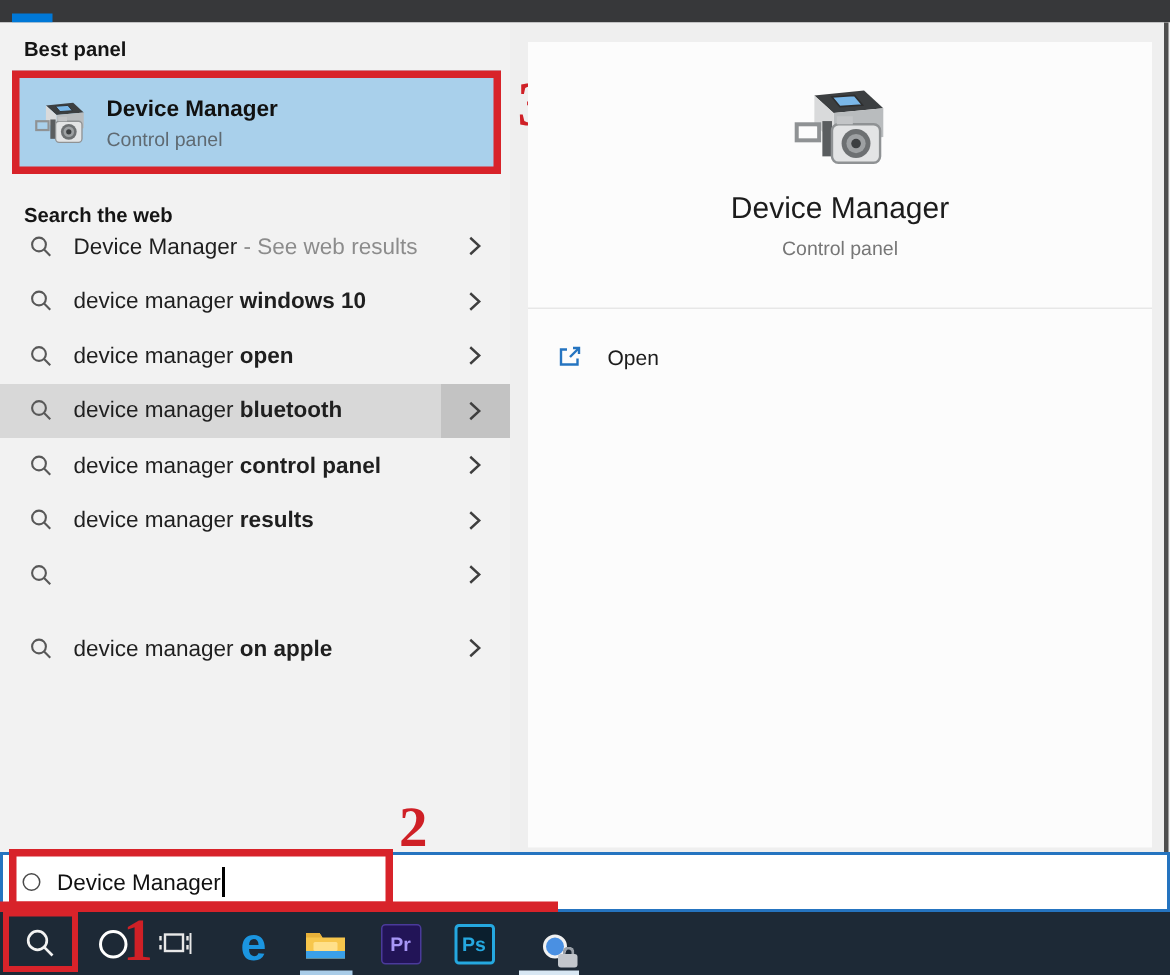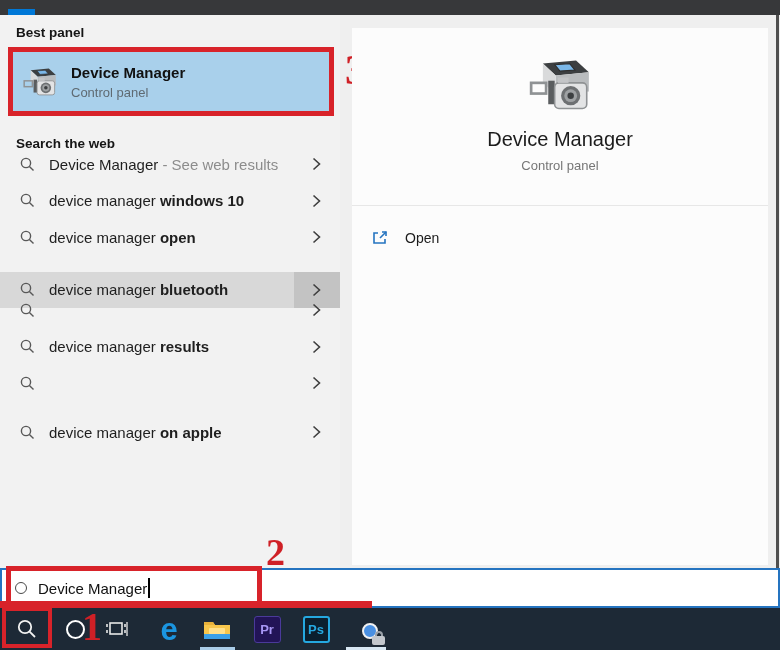--- a/index.html
+++ b/index.html
@@ -158,37 +158,38 @@
       <use href="#mag-glass"></use>
     </svg>
   <span class="stext"><span>device manager </span><span class="suffix">open</span></span>
   <span class="chev">
       <svg width="11" height="15">
         <polyline points="2.5,2 8.5,7.5 2.5,13" fill="none" stroke="#3f3f3f" stroke-width="1.6"></polyline>
       </svg>
     </span>
 </div>
 
-<div class="srow active" style="top:255.5px;margin-top:16px;">
+<div class="srow active" style="top:255.5px;">
   <span class="chev-cell"></span>
   <svg class="mag" width="15" height="15">
       <use href="#mag-glass"></use>
     </svg>
   <span class="stext"><span>device manager </span><span class="suffix">bluetooth</span></span>
   <span class="chev">
       <svg width="11" height="15">
         <polyline points="2.5,2 8.5,7.5 2.5,13" fill="none" stroke="#3f3f3f" stroke-width="1.6"></polyline>
       </svg>
     </span>
 </div>
 
 <div class="srow" style="top:292px;">
   <svg class="mag" width="15" height="15">
       <use href="#mag-glass"></use>
     </svg>
+  <span class="stext"><span>device manager </span><span class="suffix">control panel</span></span>
   <span class="chev">
       <svg width="11" height="15">
         <polyline points="2.5,2 8.5,7.5 2.5,13" fill="none" stroke="#3f3f3f" stroke-width="1.6"></polyline>
       </svg>
     </span>
 </div>
 
 <div class="srow" style="top:328.5px;">
   <svg class="mag" width="15" height="15">
       <use href="#mag-glass"></use>

